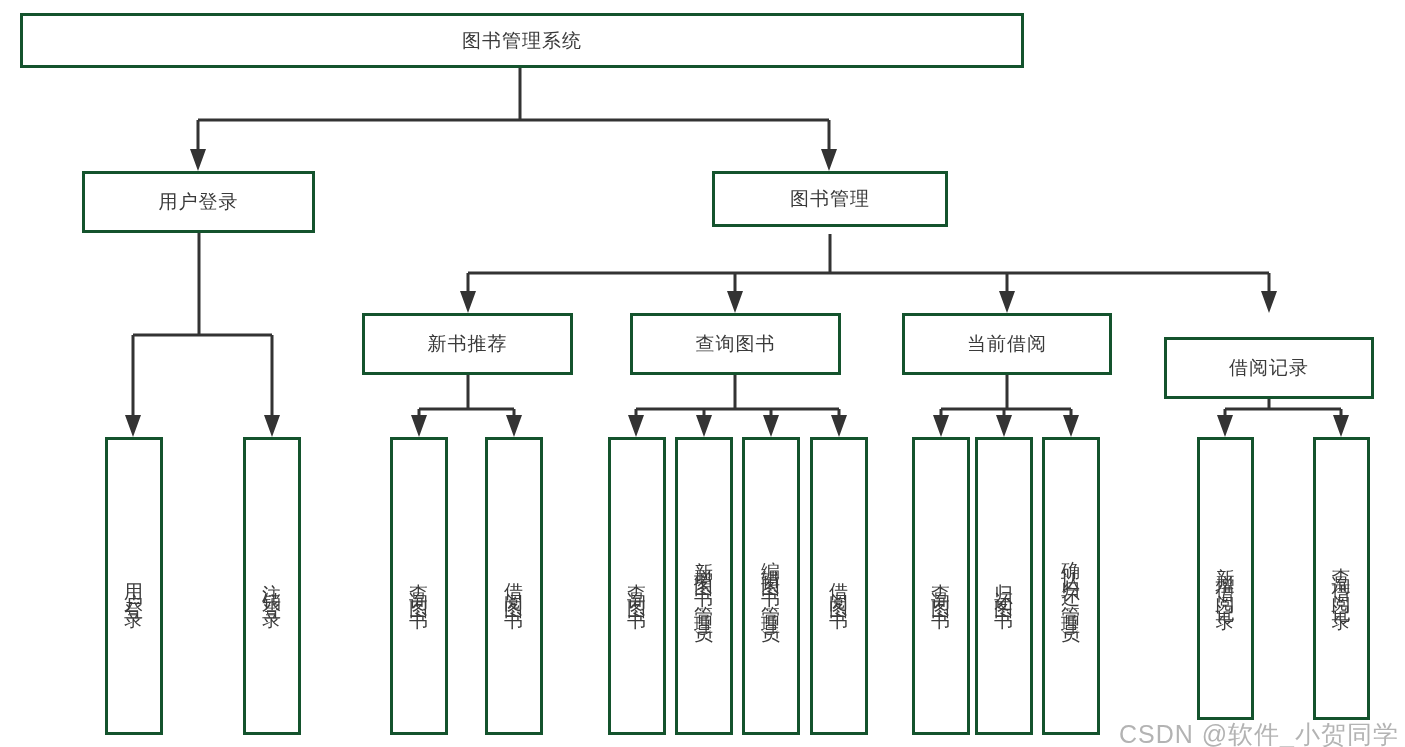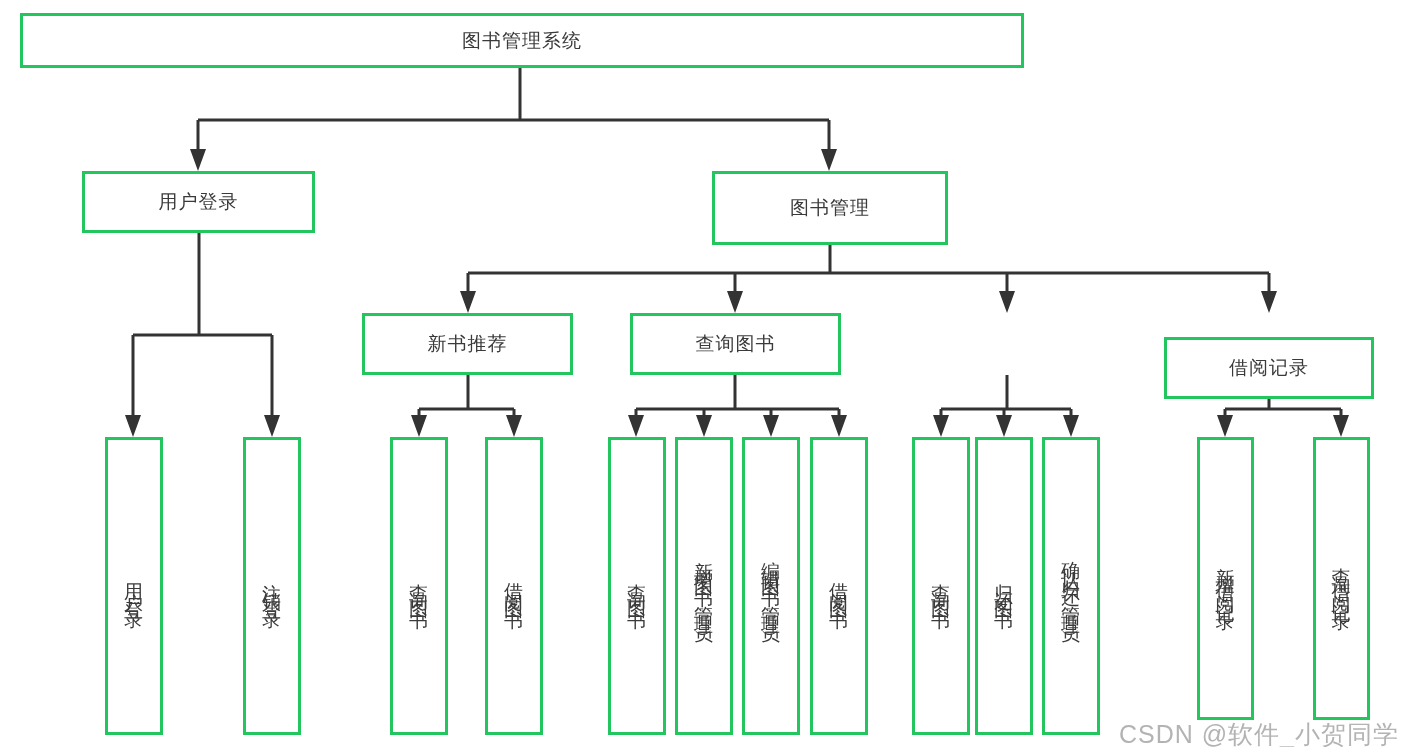--- a/index.html
+++ b/index.html
@@ -5,34 +5,34 @@
   html,body{margin:0;padding:0;}
   body{
     width:1405px;height:747px;position:relative;overflow:hidden;
     background:#ffffff;
     font-family:"Liberation Sans","DejaVu Sans",sans-serif;
   }
   .stage{position:absolute;left:0;top:0;width:1405px;height:747px;}
   svg.connectors{position:absolute;left:0;top:0;width:1405px;height:747px;}
   .node{
     position:absolute;box-sizing:border-box;
-    background:#ffffff;border:3px solid #22c55e;
+    background:#ffffff;border:3px solid #14532d;
     display:flex;align-items:center;justify-content:center;
     color:#3a3a3a;font-size:19px;letter-spacing:1px;
   }
   .node .hlabel{white-space:nowrap;}
   .leaf{border-width:3px;}
   .leaf .vlabel{
     writing-mode:vertical-rl;text-orientation:mixed;
     letter-spacing:9px;line-height:1;white-space:nowrap;
   }
   
   #b-root {left:20px;  top:13px;  width:1004px;height:55px;}
   #b-user {left:82px;  top:171px; width:233px; height:62px;}
-  #b-mgmt {left:712px; top:171px; width:236px; height:74px;}
+  #b-mgmt {left:712px; top:171px; width:236px; height:56px;}
   #b-l3-1 {left:362px; top:313px; width:211px; height:62px;}
   #b-l3-2 {left:630px; top:313px; width:211px; height:62px;}
   #b-l3-3 {left:902px; top:313px; width:210px; height:62px;}
   #b-l3-4 {left:1164px;top:313px; width:210px; height:62px;margin-top:24px;}
   
   .leaf{top:437px;width:58px;height:298px;}
   #f1 {left:105px;}
   #f2 {left:243px;}
   #f3 {left:390px;}
   #f4 {left:485px;}
@@ -83,20 +83,23 @@
   <div class="node" id="b-mgmt">
     <span class="hlabel">图书管理</span>
   </div>
 
   <div class="node" id="b-l3-1">
     <span class="hlabel">新书推荐</span>
   </div>
   <div class="node" id="b-l3-2">
     <span class="hlabel">查询图书</span>
   </div>
+  <div class="node" id="b-l3-3">
+    <span class="hlabel">当前借阅</span>
+  </div>
   <div class="node" id="b-l3-4">
     <span class="hlabel">借阅记录</span>
   </div>
 
   <div class="node leaf" id="f1">
     <span class="vlabel">用户登录</span>
   </div>
   <div class="node leaf" id="f2">
     <span class="vlabel">注销登录</span>
   </div>

